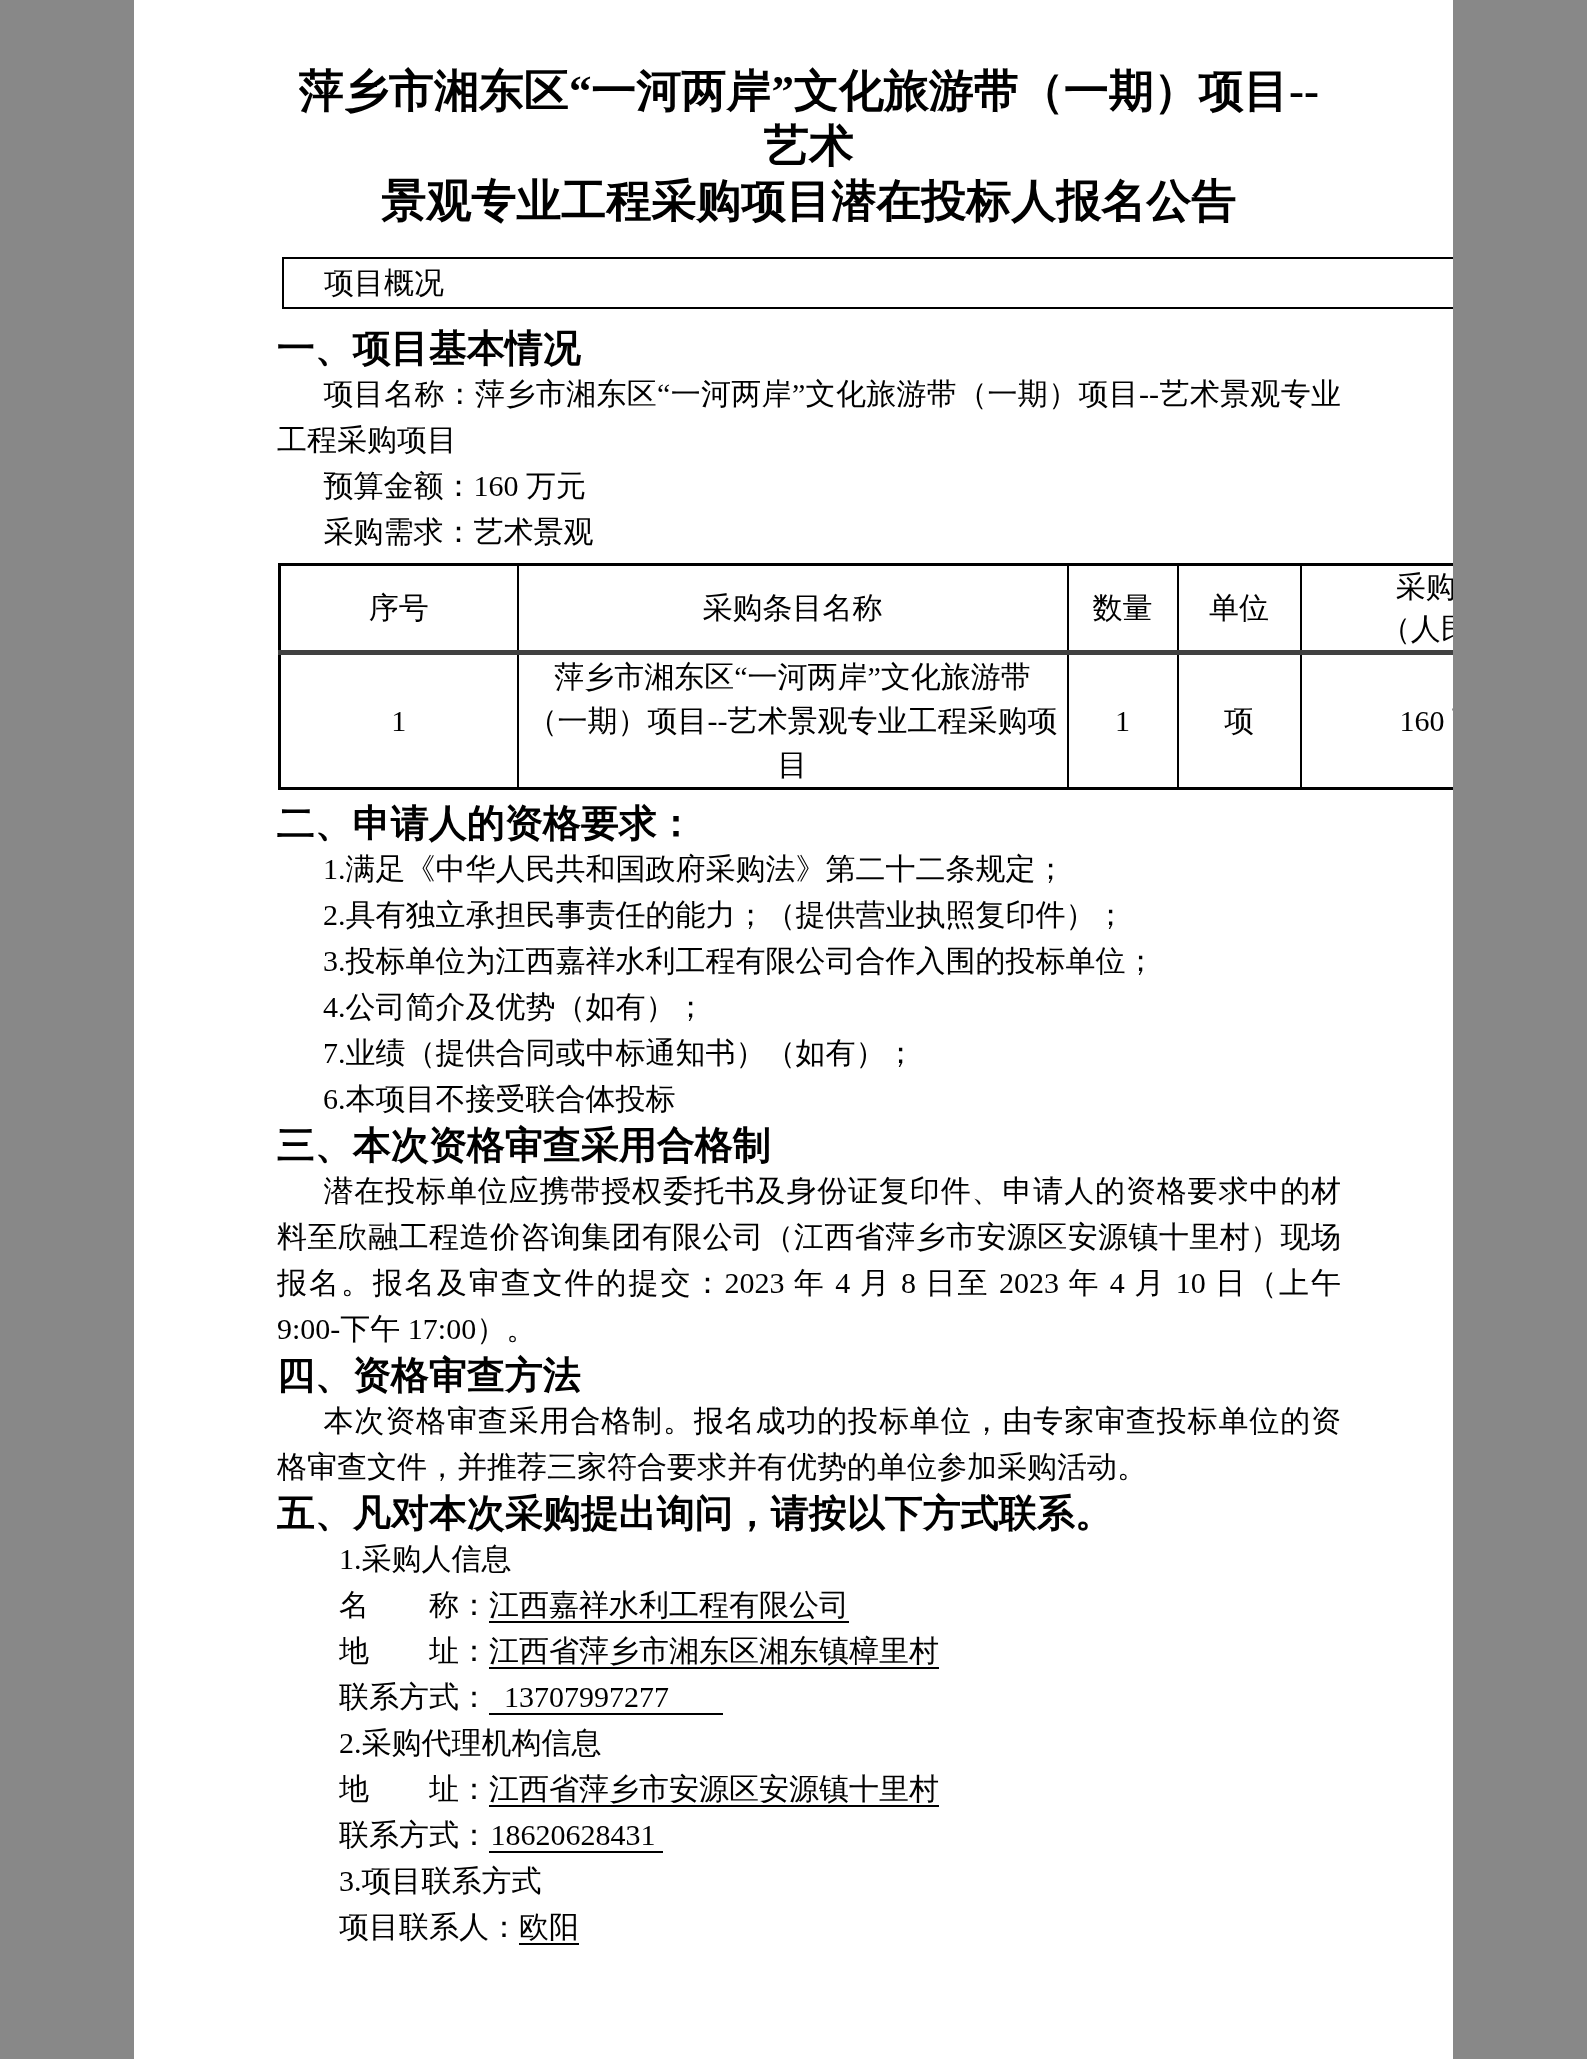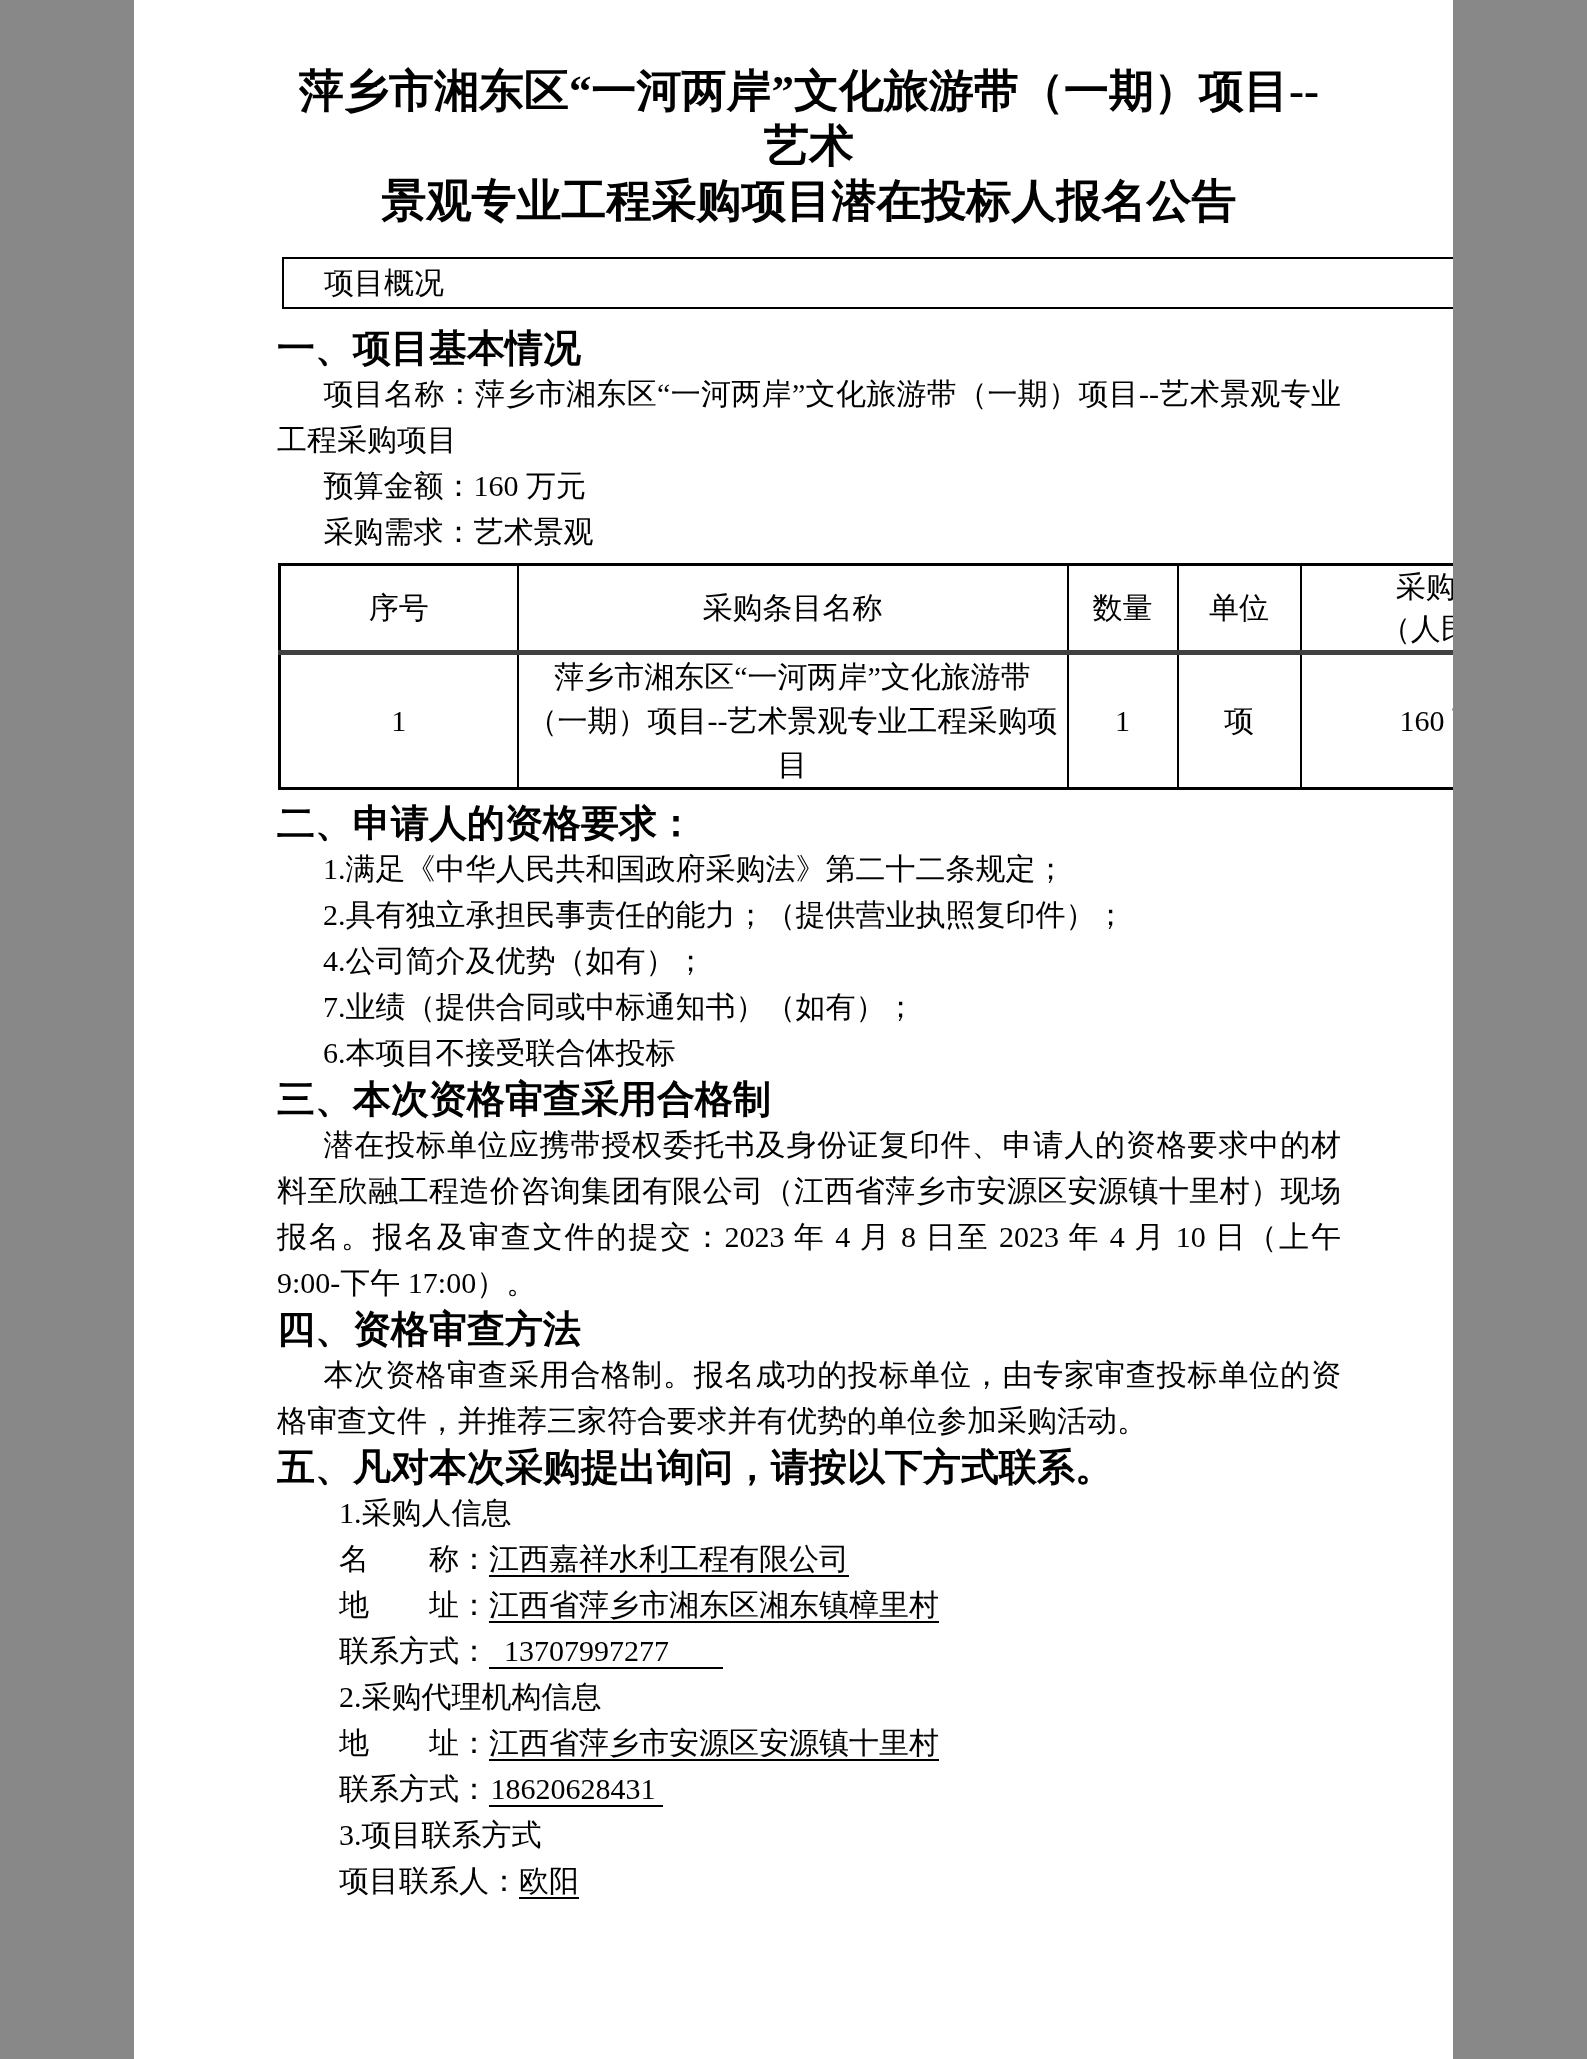--- a/index.html
+++ b/index.html
@@ -118,20 +118,21 @@
         <td>1</td>
         <td>项</td>
         <td>160 万元</td>
       </tr>
     </tbody>
   </table>
 
   <h2 class="sec-head">二、申请人的资格要求：</h2>
   <p class="para item">1.满足《中华人民共和国政府采购法》第二十二条规定；</p>
   <p class="para item">2.具有独立承担民事责任的能力；（提供营业执照复印件）；</p>
+  <p class="para item">3.投标单位为江西嘉祥水利工程有限公司合作入围的投标单位；</p>
   <p class="para item">4.公司简介及优势（如有）；</p>
   <p class="para item">7.业绩（提供合同或中标通知书）（如有）；</p>
   <p class="para item">6.本项目不接受联合体投标</p>
 
   <h2 class="sec-head">三、本次资格审查采用合格制</h2>
   <p class="para ind just">潜在投标单位应携带授权委托书及身份证复印件、申请人的资格要求中的材料至欣融工程造价咨询集团有限公司（江西省萍乡市安源区安源镇十里村）现场报名。报名及审查文件的提交：2023 年 4 月 8 日至 2023 年 4 月 10 日（上午 9:00-下午 17:00）。</p>
 
   <h2 class="sec-head">四、资格审查方法</h2>
   <p class="para ind just">本次资格审查采用合格制。报名成功的投标单位，由专家审查投标单位的资格审查文件，并推荐三家符合要求并有优势的单位参加采购活动。</p>
 

